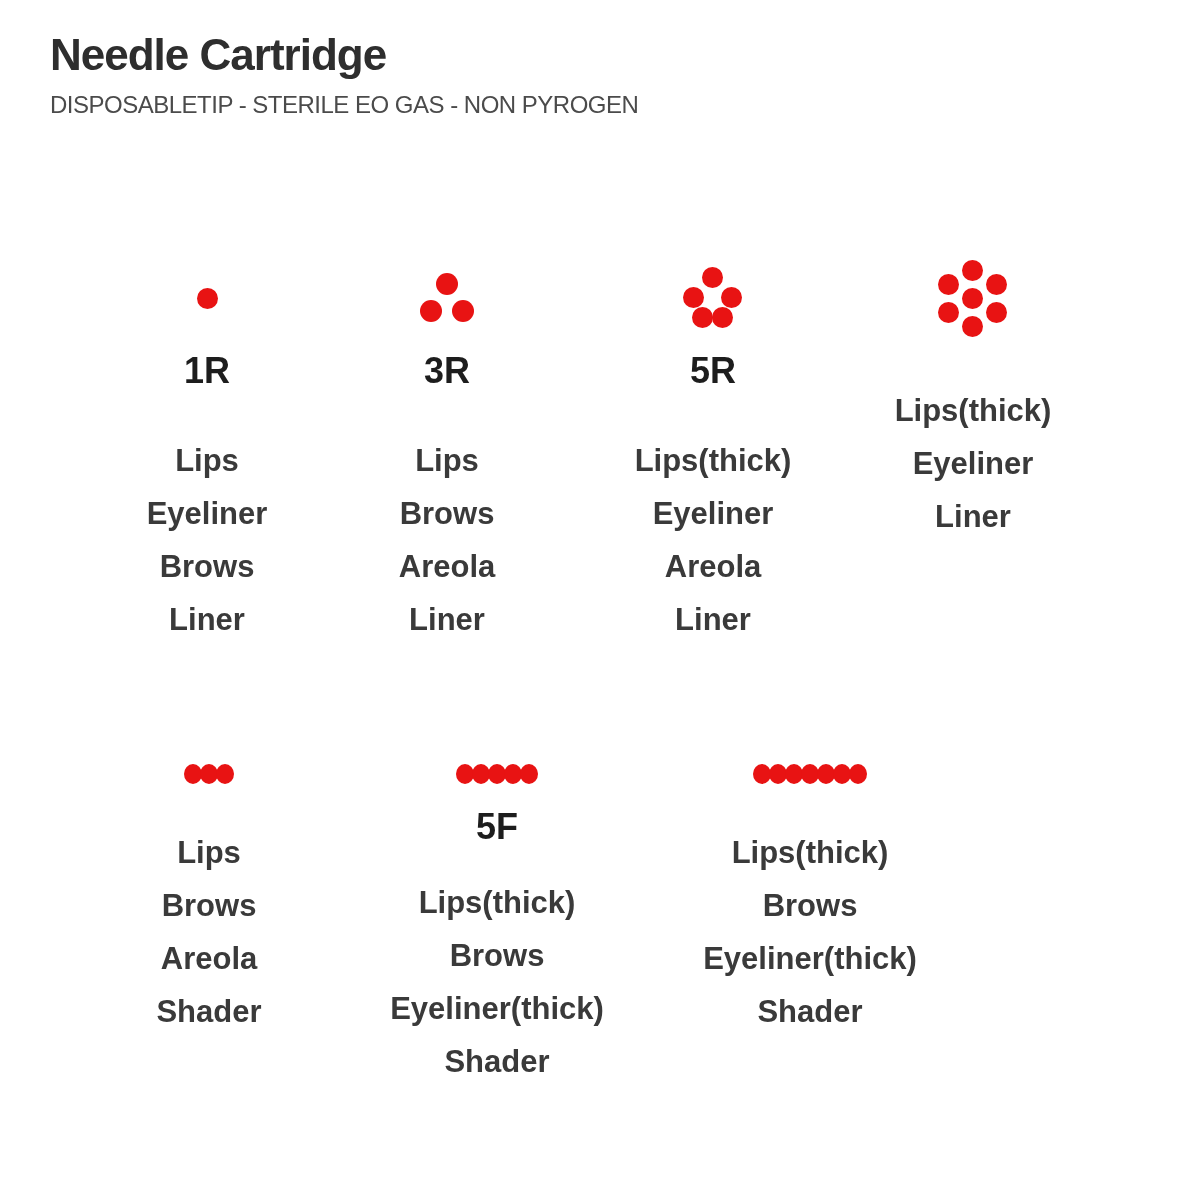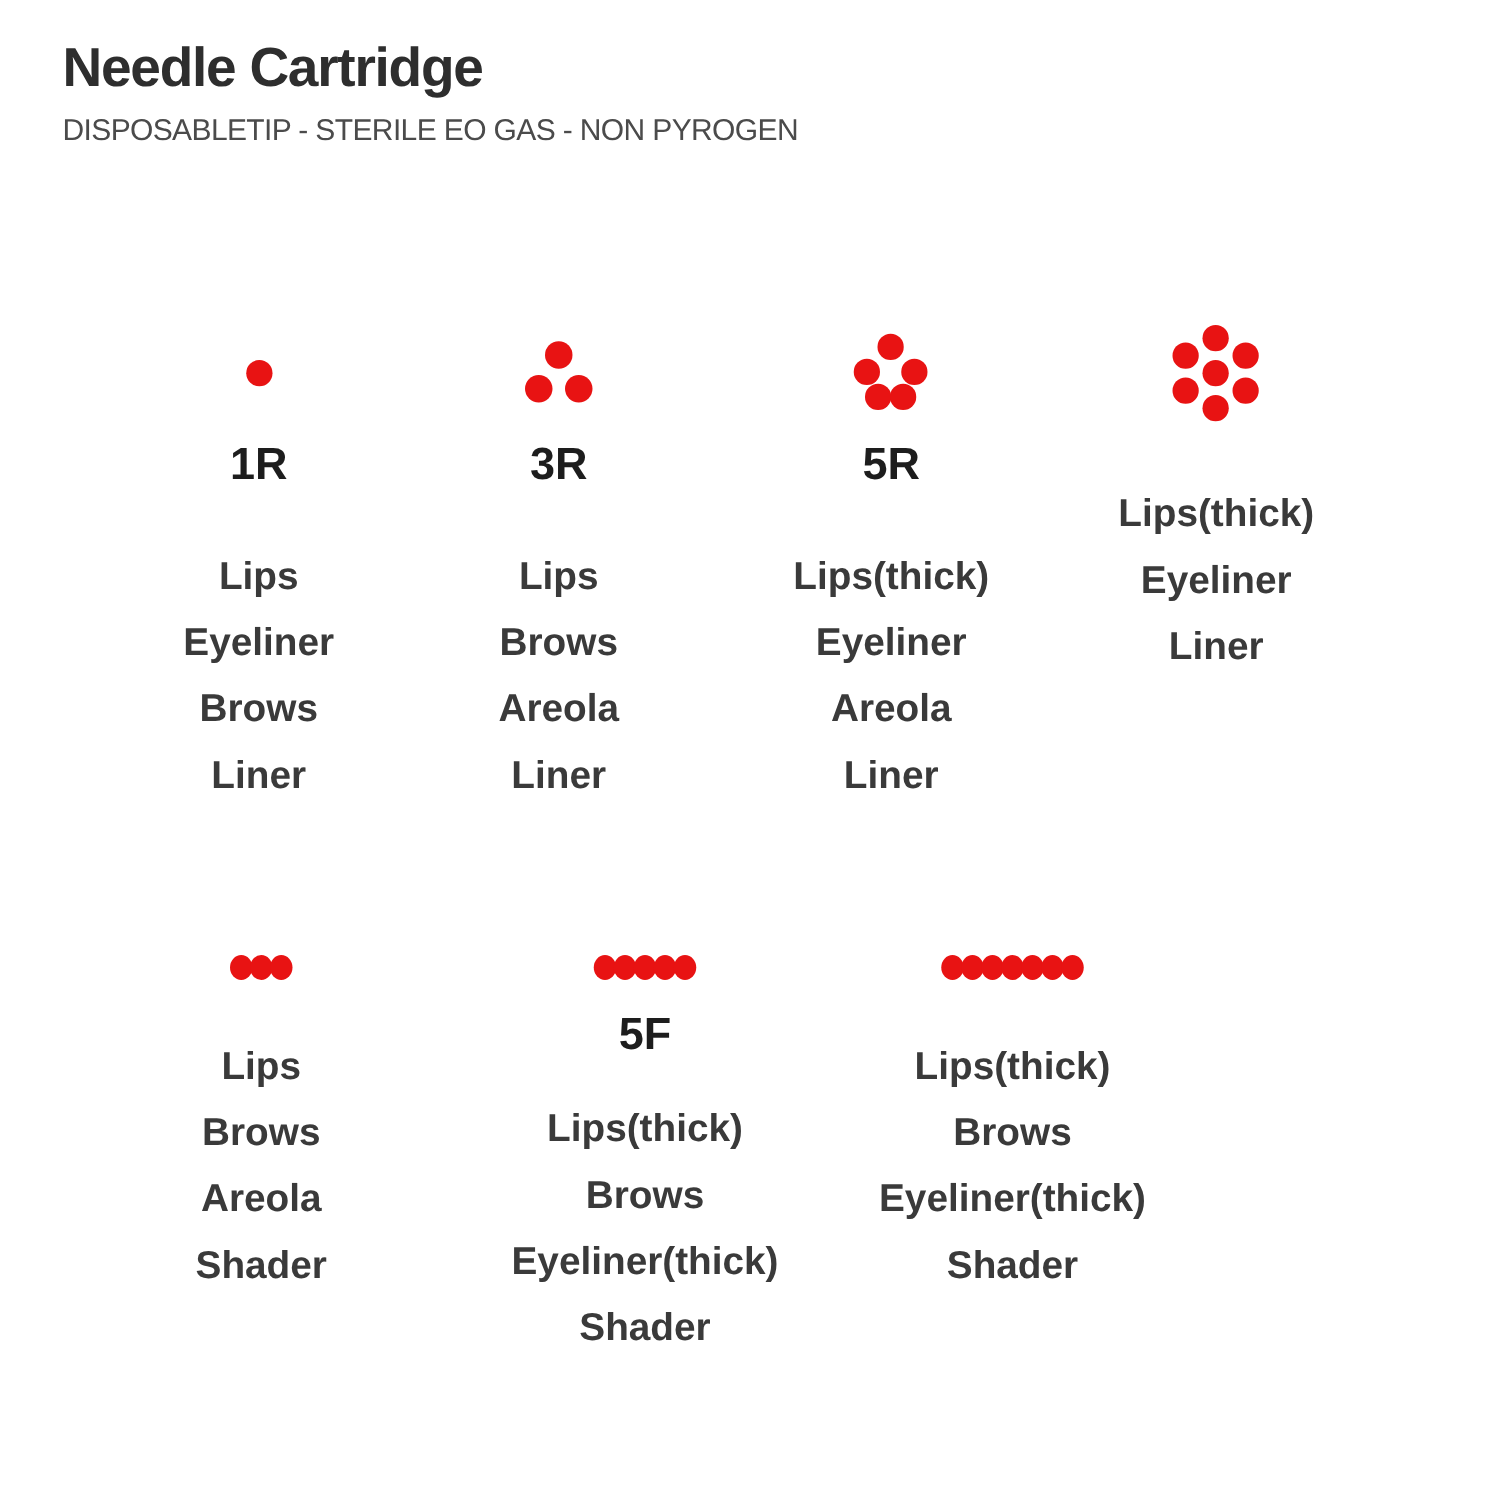--- a/index.html
+++ b/index.html
@@ -182,21 +182,21 @@
       </div>
     </div>
     <div class="uses">
       <div class="use">Lips</div>
       <div class="use">Brows</div>
       <div class="use">Areola</div>
       <div class="use">Shader</div>
     </div>
   </section>
 
-  <section class="col r2" style="left:366px">
+  <section class="col r2" style="left:347px">
     <div class="dots">
       <div class="cluster flat">
         <span class="c"></span>
         <span class="c"></span>
         <span class="c"></span>
         <span class="c"></span>
         <span class="c"></span>
       </div>
     </div>
     <div class="code">5F</div>

